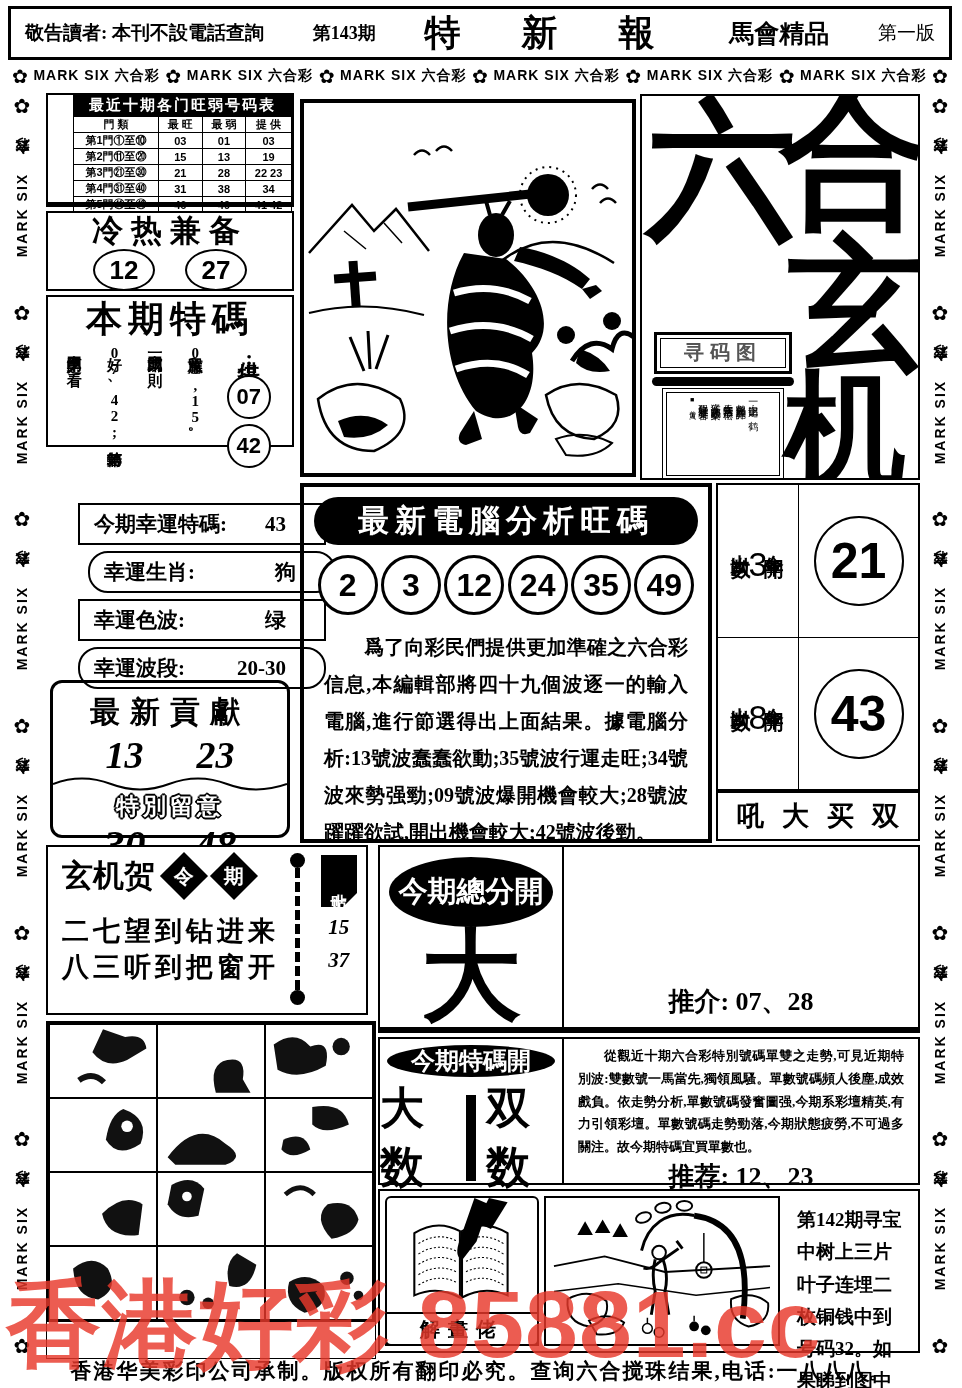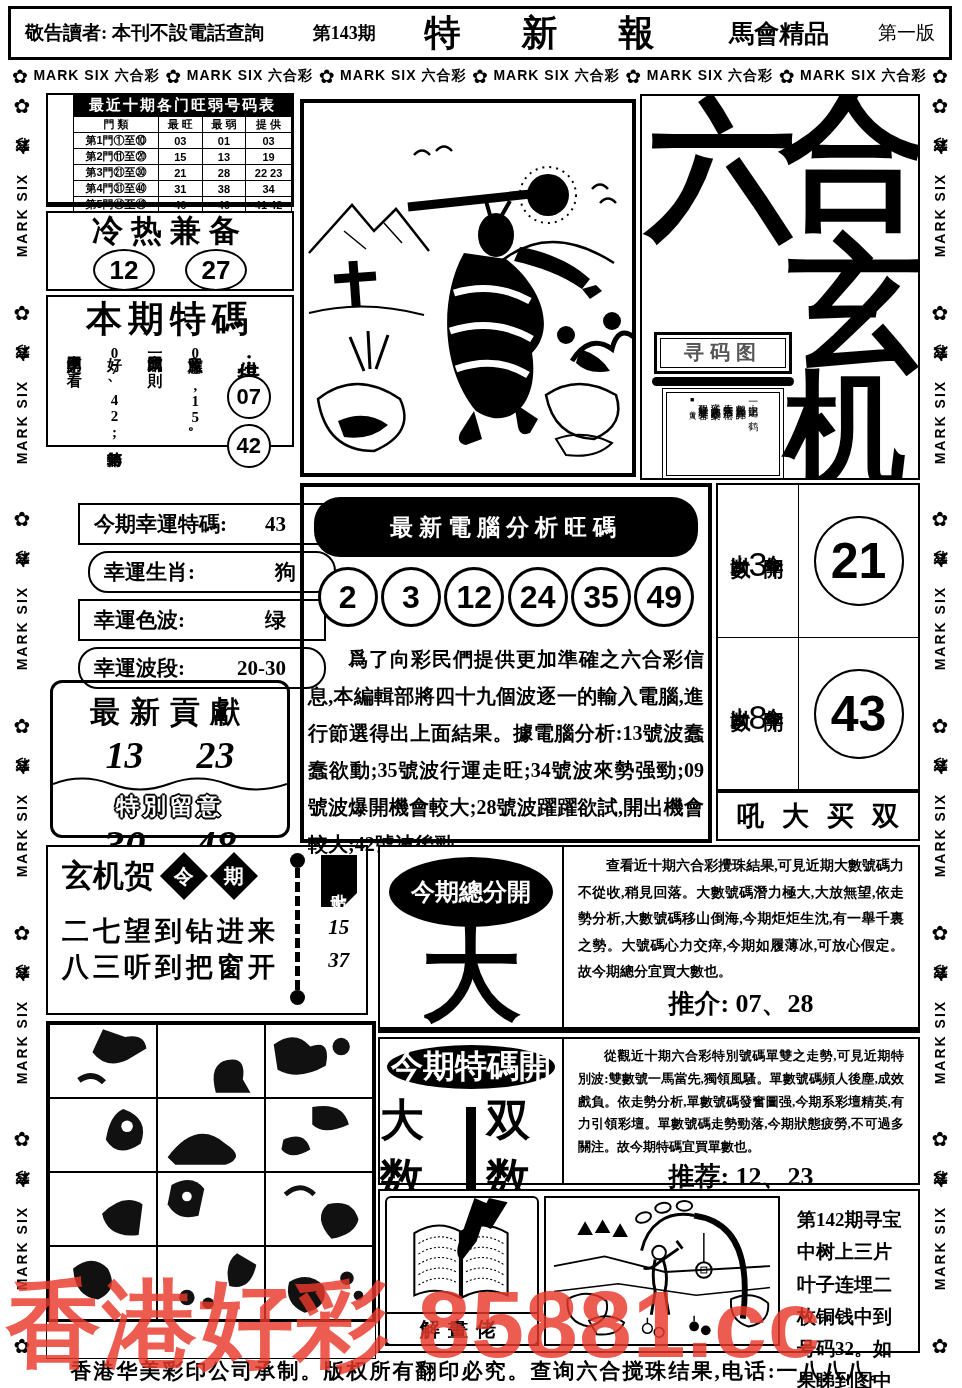--- a/index.html
+++ b/index.html
@@ -68,25 +68,25 @@
           border-width:0 0 14px 14px;border-color:transparent transparent #fff transparent;}
   .tipnum{font-size:21px;font-style:italic;font-weight:bold;text-align:center;}
   
   .puz-title{font-size:26px;font-weight:bold;text-align:center;letter-spacing:10px;line-height:34px;}
   .puzgrid{display:grid;grid-template-columns:repeat(3,1fr);grid-template-rows:repeat(4,1fr);
            border:2px solid #000;height:296px;}
   .puzcell{border:1px solid #000;overflow:hidden;}
   .puzcell svg{width:100%;height:100%;display:block;}
   
   .comp{border:4px solid #000;}
-  .comp-banner{margin:10px 10px 6px;height:60px;background:#000;border-radius:26px;color:#fff;
-               display:flex;align-items:center;justify-content:center;font-size:23px;font-weight:bold;
+  .comp-banner{margin:10px 10px 6px;height:48px;background:#000;border-radius:26px;color:#fff;
+               display:flex;align-items:center;justify-content:center;font-size:31px;font-weight:bold;
                letter-spacing:6px;}
   .comp-nums{display:flex;justify-content:space-around;padding:4px 12px;}
-  .comp-body{font-size:20px;line-height:1.85;text-align:justify;padding:10px 4px 0;text-indent:2em;
+  .comp-body{font-size:20px;line-height:1.85;text-align:justify;padding:10px 20px 0;text-indent:2em;
              font-weight:bold;}
   
   .stat-row{display:flex;height:152px;}
   .stat-label{width:80px;border-right:1px solid #000;display:flex;flex-direction:column;
               align-items:center;justify-content:center;}
   .stat-label .vt{font-size:20px;font-weight:bold;letter-spacing:2px;}
   .stat-count{font-size:34px;font-family:"Liberation Sans",sans-serif;}
   .stat-circ{flex:1;display:flex;align-items:center;justify-content:center;}
   
   .roar{display:flex;align-items:center;justify-content:center;font-size:27px;font-weight:bold;
@@ -489,32 +489,31 @@
       </div>
     </div>
   </div>
 
   <div class="abs bordered roar" style="left:716px;top:791px;width:204px;height:50px;">
     <span>吼大买双</span>
   </div>
 
   <div class="abs bordered sect" style="left:378px;top:845px;width:542px;height:188px;border-bottom-width:6px;">
     <div class="sect-left">
-      <div class="badge" style="width:164px;height:74px;font-size:24px;">今期總分開</div>
+      <div class="badge" style="width:164px;height:74px;font-size:29px;">今期總分開</div>
       <div class="bigchar">大</div>
     </div>
     <div class="sect-right">
-      <div class="sect-body">查看近十期六合彩攪珠結果,可見近期大數號碼力不從收,稍見回落。大數號碼潛力極大,大放無望,依走勢分析,大數號碼移山倒海,今期炬炬生沈,有一舉千裏之勢。大號碼心力交瘁,今期如履薄冰,可放心假定。故今期總分宜買大數也。</div>
       <div class="sect-reco">推介: 07、28</div>
     </div>
   </div>
 
   <div class="abs bordered sect" style="left:378px;top:1037px;width:542px;height:148px;">
     <div class="sect-left" style="padding-top:6px;">
-      <div class="badge" style="width:168px;height:58px;font-size:32px;">今期特碼開</div>
+      <div class="badge" style="width:168px;height:58px;font-size:24px;">今期特碼開</div>
       <div class="oddeven">
         <span class="w">大数</span>
         <span class="splitbar"></span>
         <span class="w">双数</span>
       </div>
     </div>
     <div class="sect-right">
       <div class="sect-body" style="font-size:13px;line-height:1.75;">從觀近十期六合彩特別號碼單雙之走勢,可見近期特別波:雙數號一馬當先,獨領風騷。單數號碼頻人後塵,成效戲負。依走勢分析,單數號碼發奮圖强,今期系彩壇精英,有力引領彩壇。單數號碼走勢勁落,今期狀態疲勞,不可過多關注。故今期特碼宜買單數也。</div>
       <div class="sect-reco">推荐: 12、23</div>
     </div>

